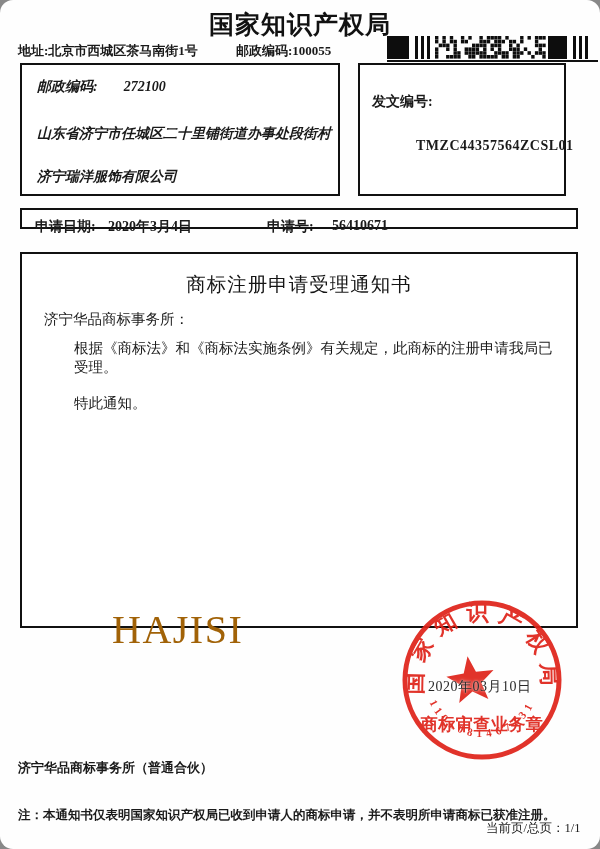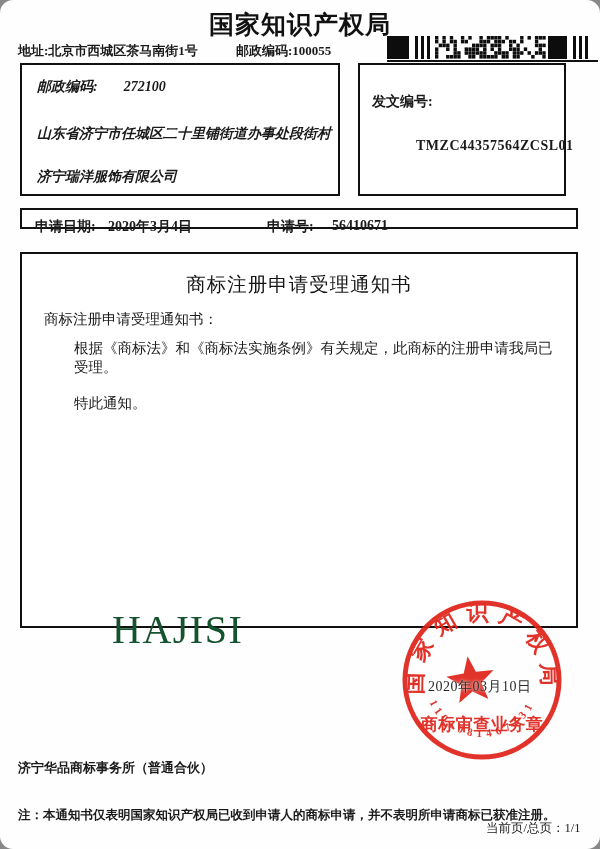--- a/index.html
+++ b/index.html
@@ -34,21 +34,21 @@
   .app-bar .cell { position:absolute; top:8px; font-size:14px; font-weight:bold; }
   .notice-title {
     position:absolute; top:17px; left:0; width:100%; text-align:center;
     font-size:19.5px; letter-spacing:1px; color:#151515; font-weight:normal;
   }
   .salutation { position:absolute; top:56px; left:22px; font-size:14.5px; }
   .body-line  { position:absolute; left:52px; right:10px; font-size:14.5px; }
   .bl1 { top:85px; } .bl2 { top:113px; } .bl3 { top:140px; }
   .trademark {
     position:absolute; left:90px; top:356px;
-    font-size:40px; letter-spacing:1.5px; line-height:1; color:#14532d;
+    font-size:40px; letter-spacing:1.5px; line-height:1; color:#a16207;
     font-family:"Liberation Serif","DejaVu Serif",serif;
   }
   .stamp { position:absolute; left:375px; top:341px; width:170px; height:170px; opacity:0.93; }
   .stamp svg { display:block; }
   .stamp-date {
     position:absolute; left:31px; top:83px; width:120px;
     font-size:14px; color:#161616; letter-spacing:0.5px; white-space:nowrap;
     text-shadow:0 0 2px rgba(255,255,255,0.85), 0 0 4px rgba(255,255,255,0.6);
   }
   .footer-agency { top:759px; left:18px; font-size:13px; font-weight:bold; }
@@ -195,21 +195,21 @@
 
   <div class="abs box app-bar">
     <span class="cell" style="left:13px">申请日期:</span>
     <span class="cell" style="left:86px">2020年3月4日</span>
     <span class="cell" style="left:245px">申请号:</span>
     <span class="cell" style="left:310px">56410671</span>
   </div>
 
   <div class="abs box main-box">
     <div class="notice-title">商标注册申请受理通知书</div>
-    <div class="salutation">商标注册申请受理通知书：</div>
+    <div class="salutation">济宁华品商标事务所：</div>
     <div class="body-line bl1">根据《商标法》和《商标法实施条例》有关规定，此商标的注册申请我局已受理。</div>
     <div class="body-line bl3">特此通知。</div>
 
     <div class="trademark">HAJISI</div>
 
     <div class="stamp">
       <svg width="170" height="170" viewBox="0 0 170 170">
         <defs>
           <path id="arcTop" d="M 25.9,95.4 A 60,60 0 1 1 144.1,95.4" fill="none"></path>
           <path id="arcBottom" d="M 33.3,109.1 A 57,57 0 0 0 136.7,109.1" fill="none"></path>

